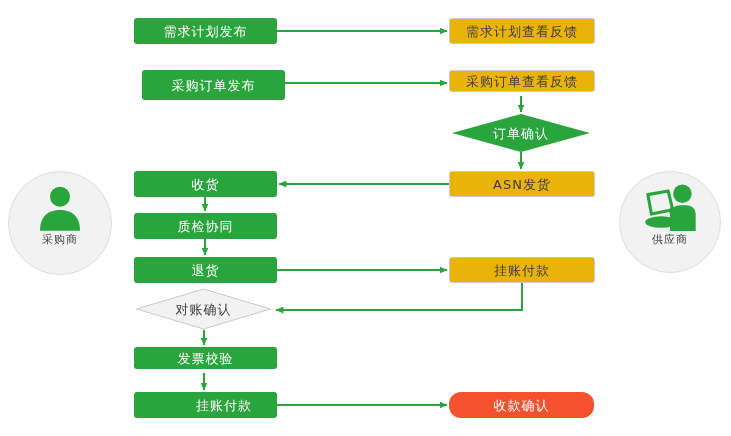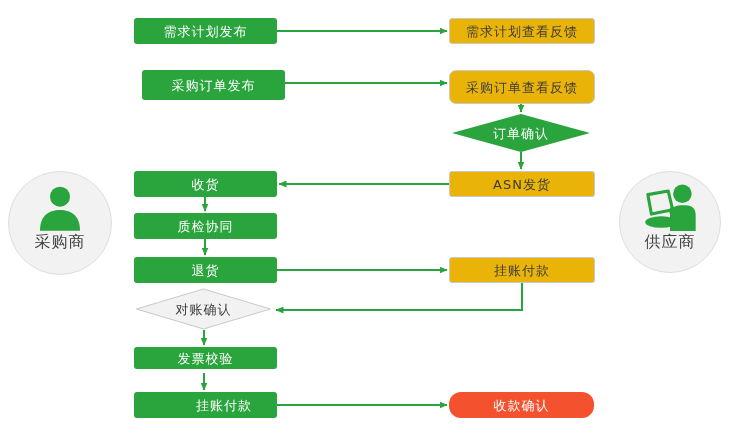--- a/index.html
+++ b/index.html
@@ -19,21 +19,21 @@
   .decision svg{position:absolute;left:0;top:0;width:100%;height:100%;}
   .decision .dlabel{position:relative;z-index:1;}
   .decision.green .dlabel{color:#ffffff;}
   .decision.grey .dlabel{color:#3d3d3d;}
   .arrows{position:absolute;left:0;top:0;width:731px;height:436px;pointer-events:none;}
   .actor{
     position:absolute;border-radius:50%;background:#f2f2f2;border:1px solid #dedede;
     display:flex;flex-direction:column;align-items:center;justify-content:flex-start;
     box-sizing:border-box;
   }
-  .actor .alabel{font-size:16px;color:#3f3f3f;letter-spacing:1px;margin-top:1px;}
+  .actor .alabel{font-size:11px;color:#3f3f3f;letter-spacing:1px;margin-top:1px;}
   .actor .icon-wrap{margin-top:7px;height:52px;display:flex;align-items:flex-end;justify-content:center;}
 </style>
 </head>
 <body>
 
 <div class="canvas">
 
   <svg class="arrows" viewBox="0 0 731 436">
     <defs>
       <marker id="ah" markerWidth="8" markerHeight="7" refX="7.5" refY="3.5" orient="auto" markerUnits="userSpaceOnUse">
@@ -103,21 +103,21 @@
   <div class="node proc" style="left:134px;top:347px;width:143px;height:22px;">
     <span>发票校验</span>
   </div>
   <div class="node proc" style="left:134px;top:392px;width:143px;height:26px;padding-left:37px;">
     <span>挂账付款</span>
   </div>
 
   <div class="node resp" style="left:449px;top:18px;width:146px;height:26px;">
     <span>需求计划查看反馈</span>
   </div>
-  <div class="node resp" style="left:449px;top:70px;width:146px;height:34px;border-radius:7px;">
+  <div class="node resp" style="left:449px;top:70px;width:146px;height:22px;">
     <span>采购订单查看反馈</span>
   </div>
   <div class="node decision green" style="left:452px;top:114px;width:138px;height:38px;">
     <svg viewBox="0 0 138 38" preserveAspectRatio="none">
       <polygon points="69,0 138,19 69,38 0,19" fill="#2aa43c"></polygon>
     </svg>
     <span class="dlabel">订单确认</span>
   </div>
   <div class="node resp" style="left:449px;top:171px;width:146px;height:26px;">
     <span>ASN发货</span>

